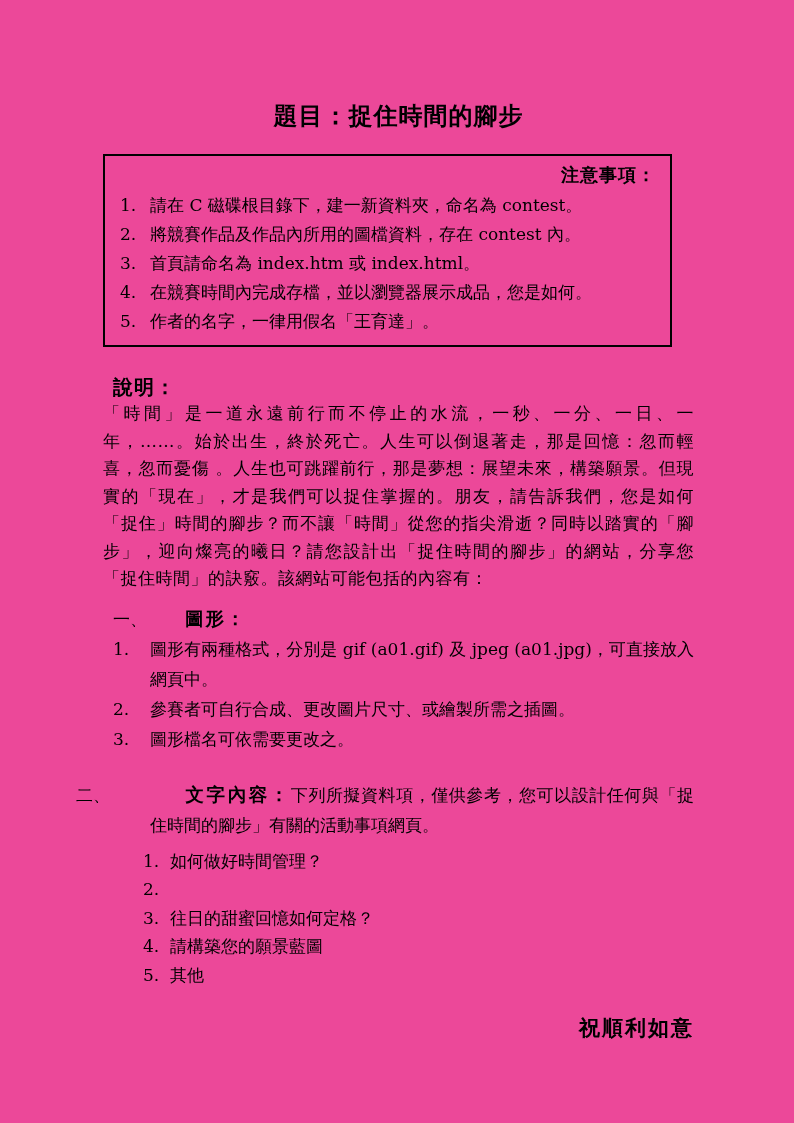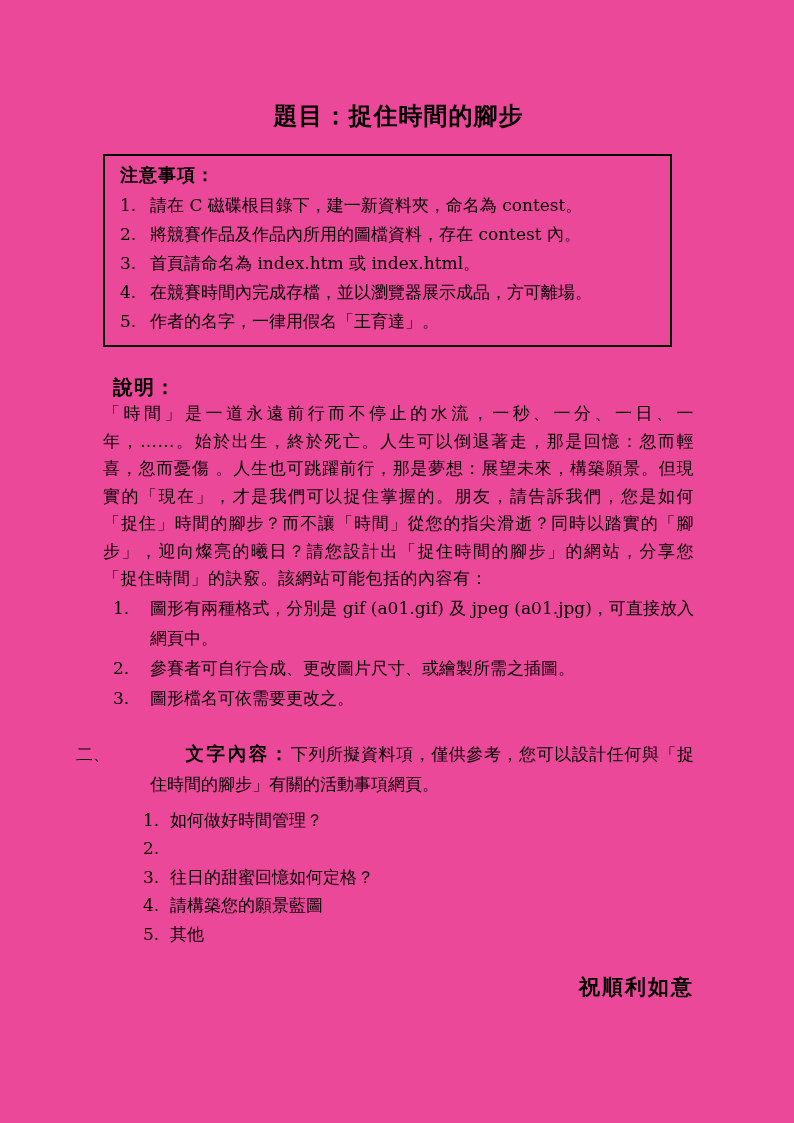--- a/index.html
+++ b/index.html
@@ -27,20 +27,21 @@
     width:569px;
     border:2px solid #000;
     padding:6px 14px 9px 15px;
   }
   .notice-heading {
     font-weight:bold;
     font-size:18px;
     letter-spacing:1px;
     line-height:26px;
     margin-bottom:3px;
+    text-align:right;
   }
   .list-item { display:flex; line-height:29px; }
   .notice-box .item-num { width:30px; flex:none; }
   .notice-box .item-text { flex:1; }
 
   .desc-heading {
     margin-top:27px;
     margin-left:10px;
     font-weight:bold;
     font-size:20px;
@@ -100,32 +101,35 @@
       <div class="list-item">
         <span class="item-num">2.</span>
         <span class="item-text">將競賽作品及作品內所用的圖檔資料，存在 contest 內。</span>
       </div>
       <div class="list-item">
         <span class="item-num">3.</span>
         <span class="item-text">首頁請命名為 index.htm 或 index.html。</span>
       </div>
       <div class="list-item">
         <span class="item-num">4.</span>
-        <span class="item-text">在競賽時間內完成存檔，並以瀏覽器展示成品，方可離場。</span>
+        <span class="item-text">在競賽時間內完成存檔，並以瀏覽器展示成品，您是如何。</span>
       </div>
       <div class="list-item">
         <span class="item-num">5.</span>
         <span class="item-text">作者的名字，一律用假名「王育達」。</span>
       </div>
     </div>
   </div>
 
   <div class="desc-heading">說明：</div>
   <p class="desc-body">「時間」是一道永遠前行而不停止的水流，一秒、一分、一日、一年，……。始於出生，終於死亡。人生可以倒退著走，那是回憶：忽而輕喜，忽而憂傷 。人生也可跳躍前行，那是夢想：展望未來，構築願景。但現實的「現在」，才是我們可以捉住掌握的。朋友，請告訴我們，您是如何「捉住」時間的腳步？而不讓「時間」從您的指尖滑逝？同時以踏實的「腳步」，迎向燦亮的曦日？請您設計出「捉住時間的腳步」的網站，分享您「捉住時間」的訣竅。該網站可能包括的內容有：</p>
 
+  <div class="sec-heading">
+    <span class="sec-num">一、</span><span class="sec-title">圖形：</span>
+  </div>
   <div class="main-list">
     <div class="list-item">
       <span class="item-num">1.</span>
       <span class="item-text">圖形有兩種格式，分別是 gif (a01.gif) 及 jpeg (a01.jpg)，可直接放入網頁中。</span>
     </div>
     <div class="list-item">
       <span class="item-num">2.</span>
       <span class="item-text">參賽者可自行合成、更改圖片尺寸、或繪製所需之插圖。</span>
     </div>
     <div class="list-item">

